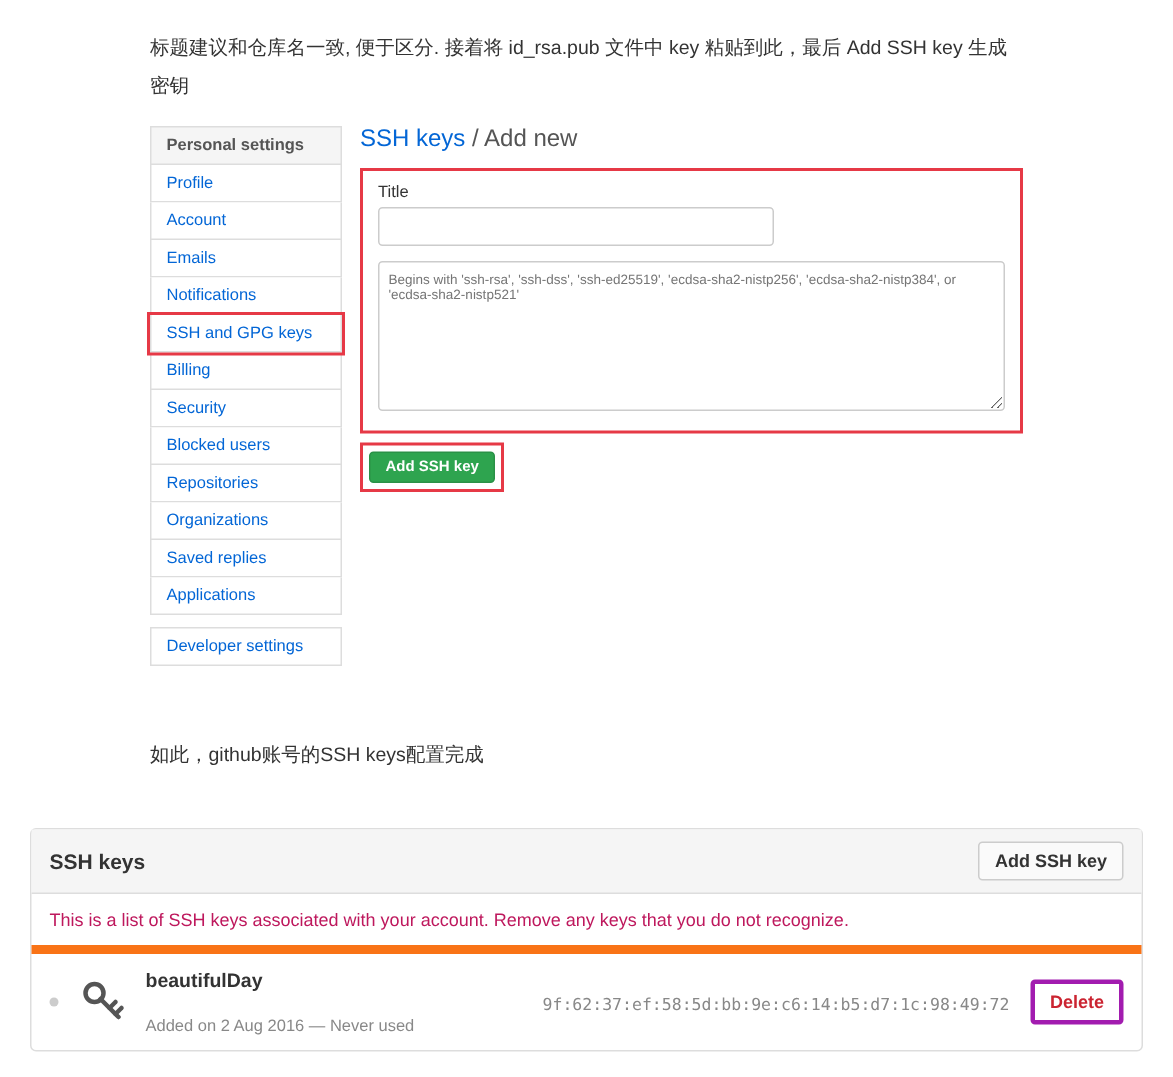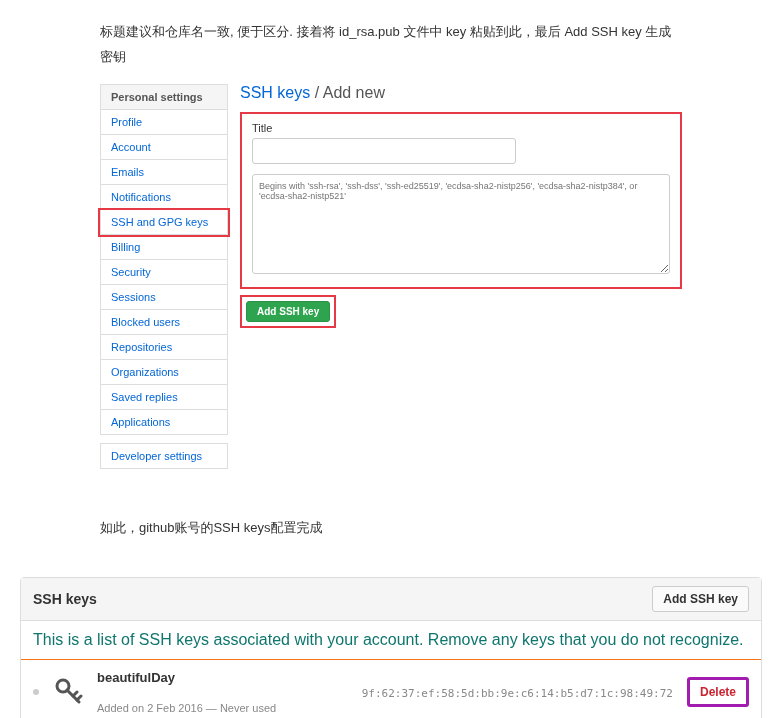--- a/index.html
+++ b/index.html
@@ -139,23 +139,23 @@
   border: 1px solid #ccc;
   padding: 5px 10px;
   font-size: 12px;
   border-radius: 3px;
   cursor: pointer;
   font-weight: bold;
   color: #333;
 }
 .panel-desc {
   padding: 10px 12px;
-  font-size: 16px;
-  color: #0f766e;
-  border-bottom: 1px solid #f97316;
+  font-size: 12px;
+  color: #be185d;
+  border-bottom: 6px solid #f97316;
 }
 .key-row {
   display: flex;
   align-items: center;
   padding: 10px 12px;
   gap: 14px;
 }
 .bullet {
   width: 6px;
   height: 6px;
@@ -206,21 +206,20 @@
   <div class="screenshot1">
     <div class="sidebar">
       <div class="sidebar-header">Personal settings</div>
       <div class="sidebar-item">Profile</div>
       <div class="sidebar-item">Account</div>
       <div class="sidebar-item">Emails</div>
       <div class="sidebar-item">Notifications</div>
       <div class="sidebar-item highlighted">SSH and GPG keys</div>
       <div class="sidebar-item">Billing</div>
       <div class="sidebar-item">Security</div>
-      <div class="sidebar-item">Sessions</div>
       <div class="sidebar-item">Blocked users</div>
       <div class="sidebar-item">Repositories</div>
       <div class="sidebar-item">Organizations</div>
       <div class="sidebar-item">Saved replies</div>
       <div class="sidebar-item">Applications</div>
       <div class="sidebar-gap"></div>
       <div class="sidebar-item" style="border-top:1px solid #ddd;">Developer settings</div>
     </div>
 
     <div class="main-area">
@@ -252,18 +251,18 @@
         <svg width="30" height="30" viewBox="0 0 30 30">
           <circle cx="10" cy="10" r="6" fill="none" stroke="#555" stroke-width="3"></circle>
           <line x1="14" y1="14" x2="26" y2="26" stroke="#555" stroke-width="3" stroke-linecap="round"></line>
           <line x1="20" y1="20" x2="24" y2="16" stroke="#555" stroke-width="3" stroke-linecap="round"></line>
           <line x1="24" y1="24" x2="28" y2="20" stroke="#555" stroke-width="3" stroke-linecap="round"></line>
         </svg>
       </div>
       <div class="key-info">
         <div class="key-name">beautifulDay</div>
         <div class="key-fingerprint">9f:62:37:ef:58:5d:bb:9e:c6:14:b5:d7:1c:98:49:72</div>
-        <div class="key-meta">Added on 2 Feb 2016 — Never used</div>
+        <div class="key-meta">Added on 2 Aug 2016 — Never used</div>
       </div>
       <button class="delete-btn">Delete</button>
     </div>
   </div>
 </div>
 
 </body></html>

